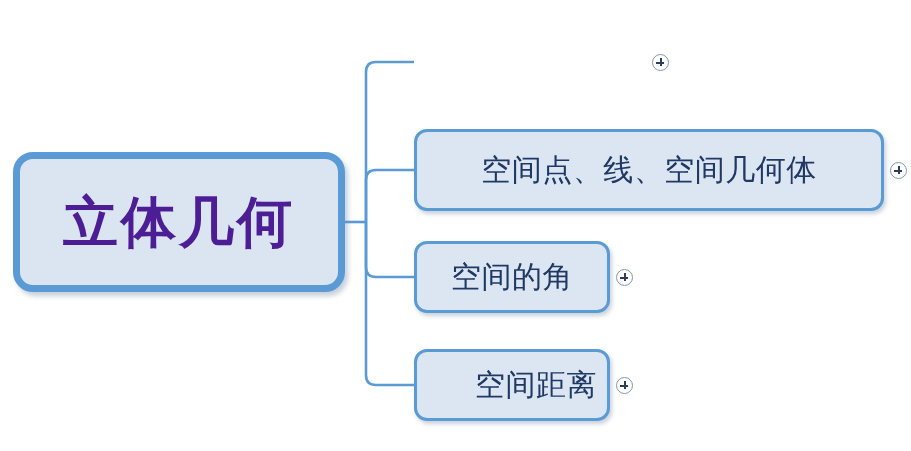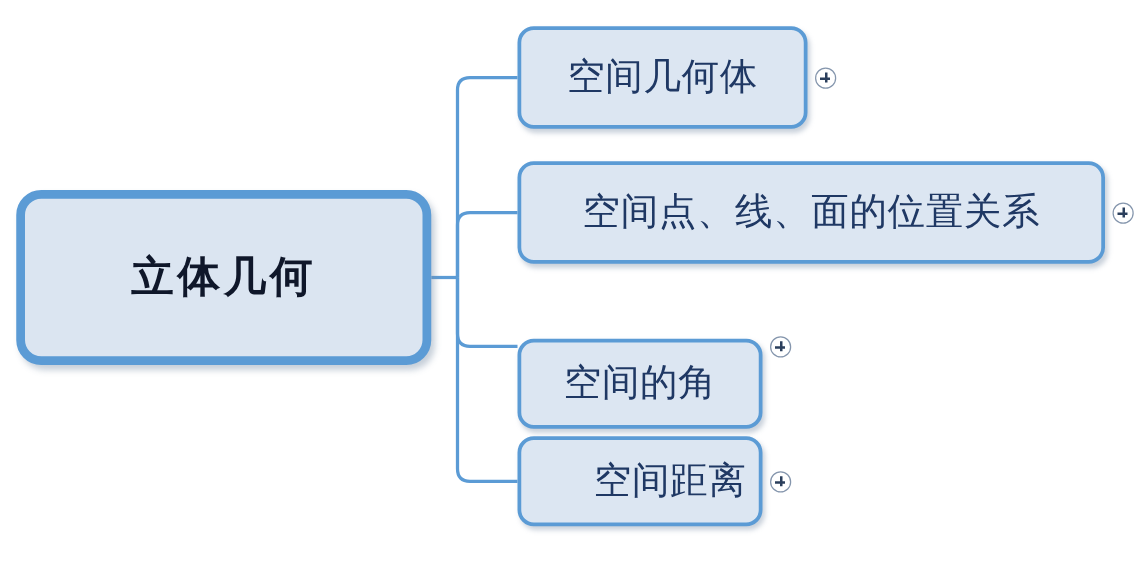--- a/index.html
+++ b/index.html
@@ -46,22 +46,22 @@
   }
 
   
   .node.root {
     background: #dbe5f1;
     border: 7px solid #5b9bd5;
     border-radius: 20px;
     box-shadow: 3px 4px 5px rgba(120,140,165,0.42);
   }
   .node.root .label {
-    color: #0f172a;
-    font-size: 34px;
+    color: #4c1d95;
+    font-size: 55px;
     font-weight: bold;
     letter-spacing: 3px;
   }
 
   
   .expander {
     position: absolute;
     width: 17px;
     height: 17px;
     box-sizing: border-box;
@@ -105,31 +105,28 @@
       <path d="M 366 222 L 366 267 Q 366 277 376 277 L 414 277"></path>
 
       <path d="M 366 222 L 366 375 Q 366 385 376 385 L 414 385"></path>
     </g>
   </svg>
 
   <div class="node root" style="left:13px; top:152px; width:332px; height:140px;">
     <span class="label">立体几何</span>
   </div>
 
-  <div class="node" style="left:414px; top:21px; width:232px; height:82px;">
-    <span class="label">空间几何体</span>
-  </div>
   <div class="expander" style="left:652px; top:54px;"></div>
 
   <div class="node" style="left:414px; top:129px; width:470px; height:82px;">
-    <span class="label">空间点、线、面的位置关系</span>
+    <span class="label">空间点、线、空间几何体</span>
   </div>
   <div class="expander" style="left:890px; top:162px;"></div>
 
-  <div class="node" style="left:414px; top:241px; width:196px; height:72px;margin-top:30px;">
+  <div class="node" style="left:414px; top:241px; width:196px; height:72px;">
     <span class="label">空间的角</span>
   </div>
   <div class="expander" style="left:616px; top:269px;"></div>
 
   <div class="node" style="left:414px; top:349px; width:196px; height:72px;padding-left:48px;">
     <span class="label">空间距离</span>
   </div>
   <div class="expander" style="left:616px; top:377px;"></div>
 
 </div>

